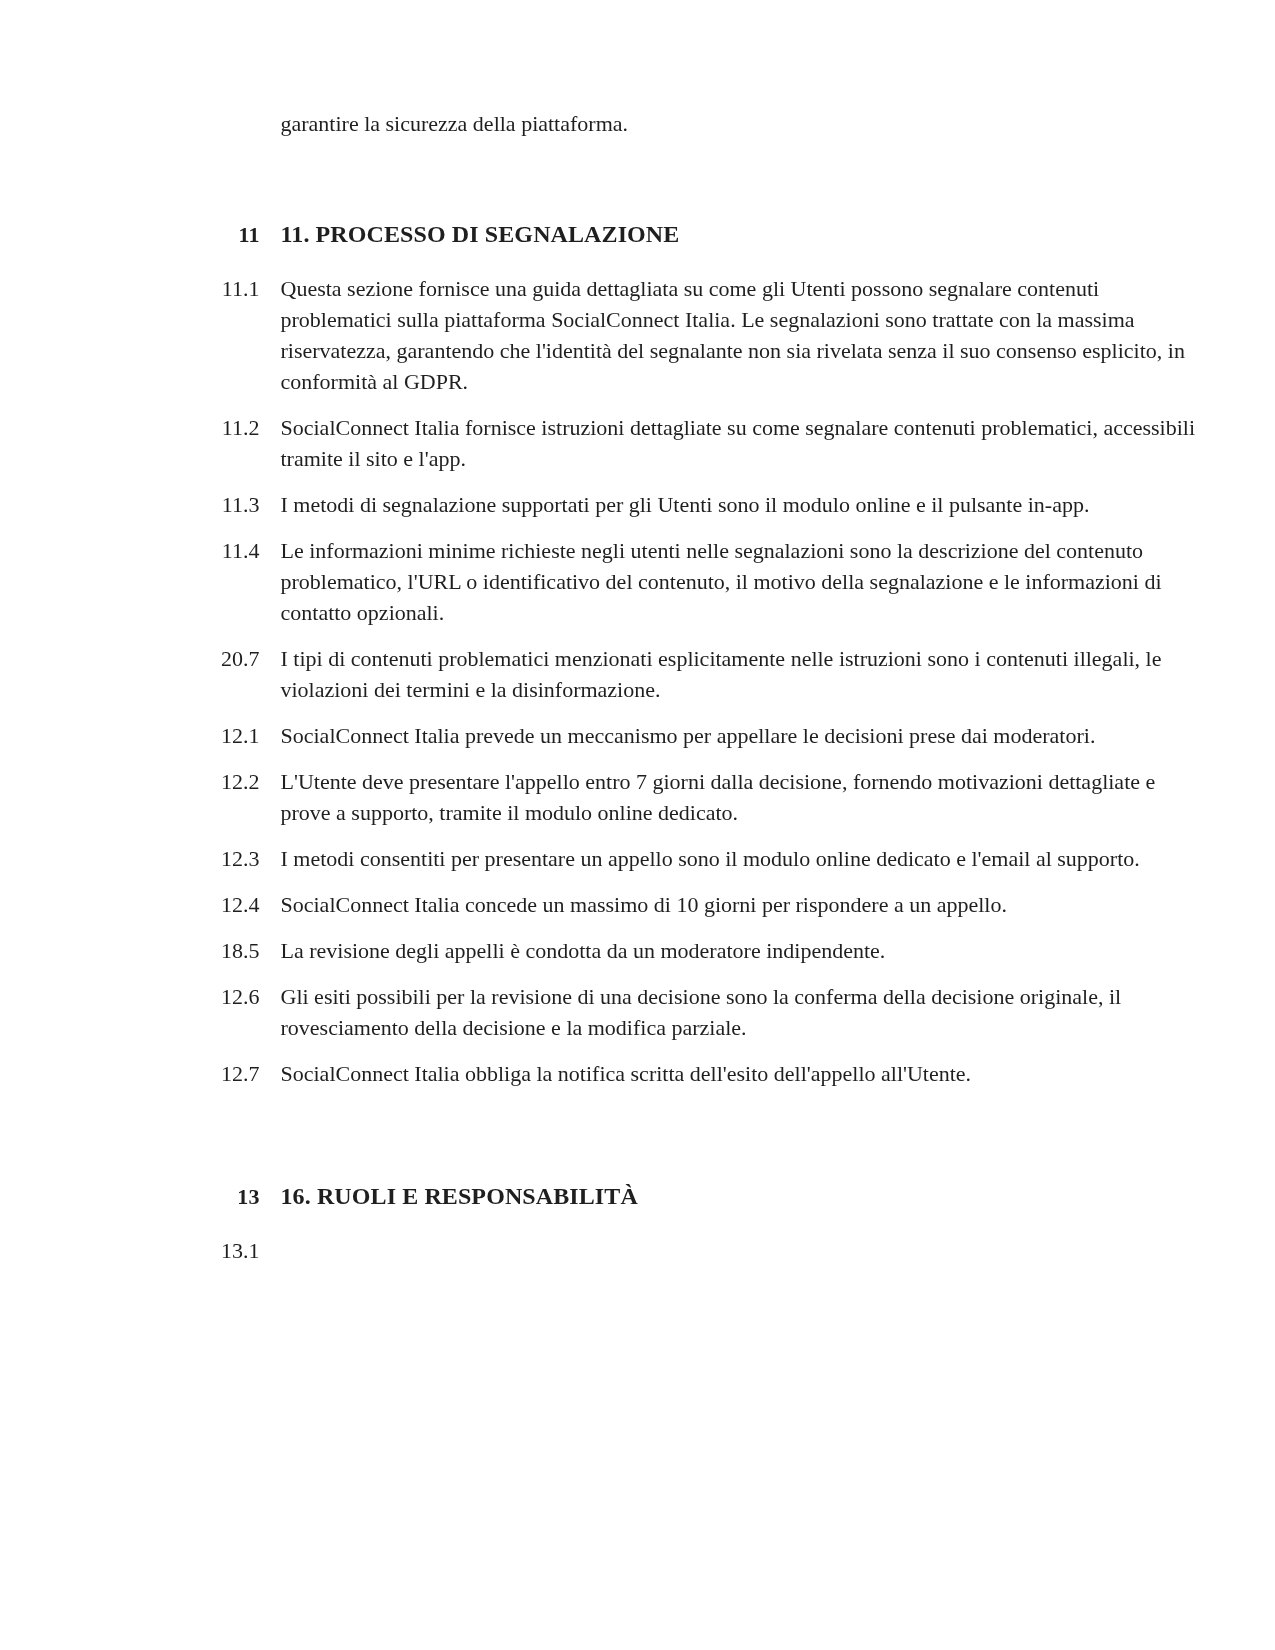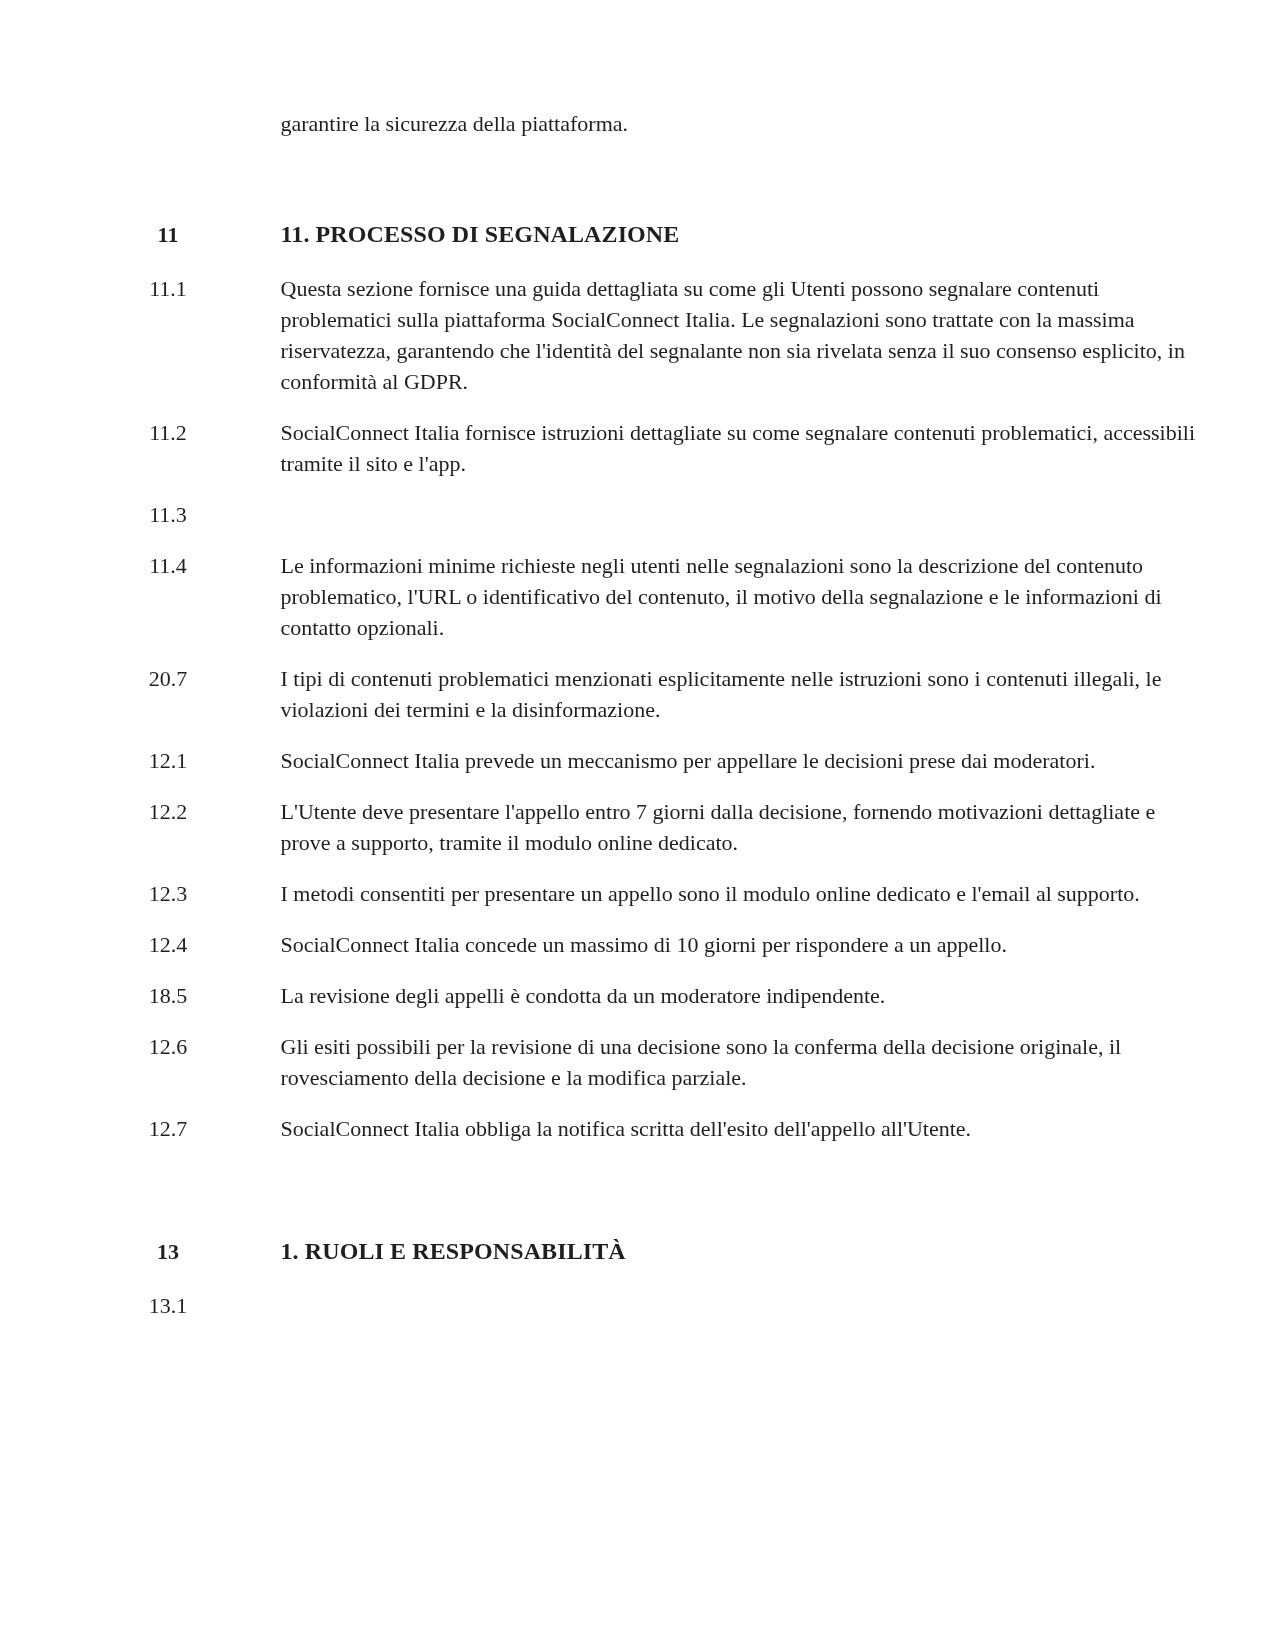--- a/index.html
+++ b/index.html
@@ -21,30 +21,29 @@
     line-height: 31px;
     color: #1f1f1f;
     -webkit-font-smoothing: antialiased;
   }
   .row {
     display: flex;
     align-items: baseline;
   }
   .num {
     flex: 0 0 183px;
-    text-align: center;
+    text-align: right;
     white-space: nowrap;
   }
   .txt {
     margin-left: 21px;
     width: 936px;
   }
   .clause {
     margin-bottom: 15px;
-    margin-top: 20px;
   }
   .intro {
     margin-bottom: -12px; 
   }
   .heading {
     margin-top: 92px;
     margin-bottom: 23px;
     font-weight: 700;
     font-size: 24px;
     letter-spacing: 0.1px;
@@ -71,20 +70,21 @@
     <div class="txt">Questa sezione fornisce una guida dettagliata su come gli Utenti possono segnalare contenuti problematici sulla piattaforma SocialConnect Italia. Le segnalazioni sono trattate con la massima riservatezza, garantendo che l'identità del segnalante non sia rivelata senza il suo consenso esplicito, in conformità al GDPR.</div>
   </div>
 
   <div class="row clause">
     <div class="num">11.2</div>
     <div class="txt">SocialConnect Italia fornisce istruzioni dettagliate su come segnalare contenuti problematici, accessibili tramite il sito e l'app.</div>
   </div>
 
   <div class="row clause">
     <div class="num">11.3</div>
+    <div class="txt">I metodi di segnalazione supportati per gli Utenti sono il modulo online e il pulsante in-app.</div>
   </div>
 
   <div class="row clause">
     <div class="num">11.4</div>
     <div class="txt">Le informazioni minime richieste negli utenti nelle segnalazioni sono la descrizione del contenuto problematico, l'URL o identificativo del contenuto, il motivo della segnalazione e le informazioni di contatto opzionali.</div>
   </div>
 
   <div class="row clause">
     <div class="num">20.7</div>
     <div class="txt">I tipi di contenuti problematici menzionati esplicitamente nelle istruzioni sono i contenuti illegali, le violazioni dei termini e la disinformazione.</div>
@@ -121,20 +121,20 @@
     <div class="txt">Gli esiti possibili per la revisione di una decisione sono la conferma della decisione originale, il rovesciamento della decisione e la modifica parziale.</div>
   </div>
 
   <div class="row clause">
     <div class="num">12.7</div>
     <div class="txt">SocialConnect Italia obbliga la notifica scritta dell'esito dell'appello all'Utente.</div>
   </div>
 
   <div class="row heading">
     <div class="num">13</div>
-    <div class="txt">1. RUOLI E RESPONSABILITÀ</div>
+    <div class="txt">16. RUOLI E RESPONSABILITÀ</div>
   </div>
 
   <div class="row clause">
     <div class="num">13.1</div>
   </div>
 
 </div>
 
 </body></html>

